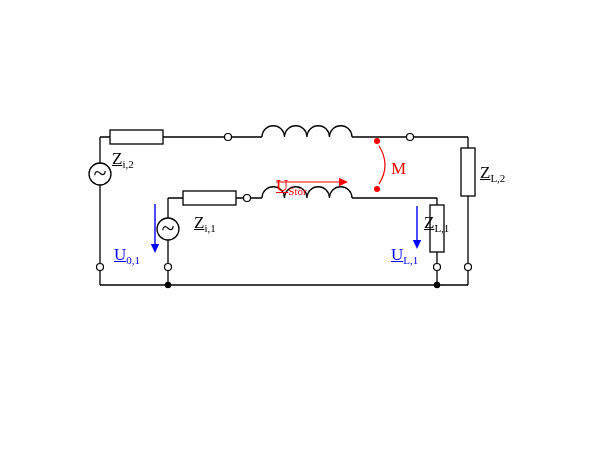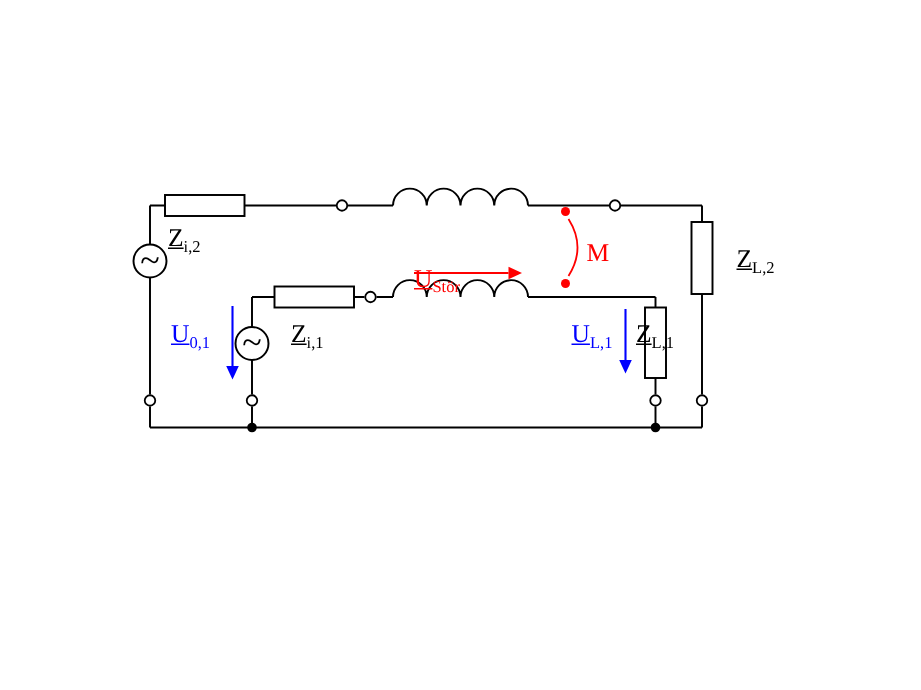--- a/index.html
+++ b/index.html
@@ -32,21 +32,21 @@
   }
   .lbl{
     position:absolute;
     font-size:17px;
     line-height:1.1;
     white-space:nowrap;
   }
   .lbl .main.u{text-decoration:underline;}
   .lbl .sub{font-size:11px;vertical-align:-0.35em;}
   .lbl.black{color:var(--c-wire);}
-  .lbl.blue{color:var(--c-volt);}
+  .lbl.blue{color:var(--c-volt);margin-top:32px;}
   .lbl.red{color:var(--c-coup);}
 </style>
 </head>
 <body>
 
 <div class="stage">
 
   <svg width="614" height="460" viewBox="0 0 614 460">
 
     <g>
@@ -112,19 +112,19 @@
   <div class="lbl black" style="left:112px;top:150px"><span class="main u">Z</span><span class="sub">i,2</span></div>
 
   <div class="lbl blue" style="left:114px;top:214px"><span class="main u">U</span><span class="sub">0,1</span></div>
 
   <div class="lbl black" style="left:194px;top:214px"><span class="main u">Z</span><span class="sub">i,1</span></div>
 
   <div class="lbl red" style="left:276px;top:177px"><span class="main u">U</span><span class="sub">Stör</span></div>
 
   <div class="lbl red" style="left:391px;top:160px"><span class="main">M</span><span class="sub"></span></div>
 
-  <div class="lbl blue" style="left:381px;top:214px"><span class="main u">U</span><span class="sub">L,1</span></div>
+  <div class="lbl blue" style="left:391px;top:214px"><span class="main u">U</span><span class="sub">L,1</span></div>
 
   <div class="lbl black" style="left:424px;top:214px"><span class="main u">Z</span><span class="sub">L,1</span></div>
 
-  <div class="lbl black" style="left:491px;top:164px"><span class="main u">Z</span><span class="sub">L,2</span></div>
+  <div class="lbl black" style="left:480px;top:164px"><span class="main u">Z</span><span class="sub">L,2</span></div>
 
 </div>
 
 </body></html>

